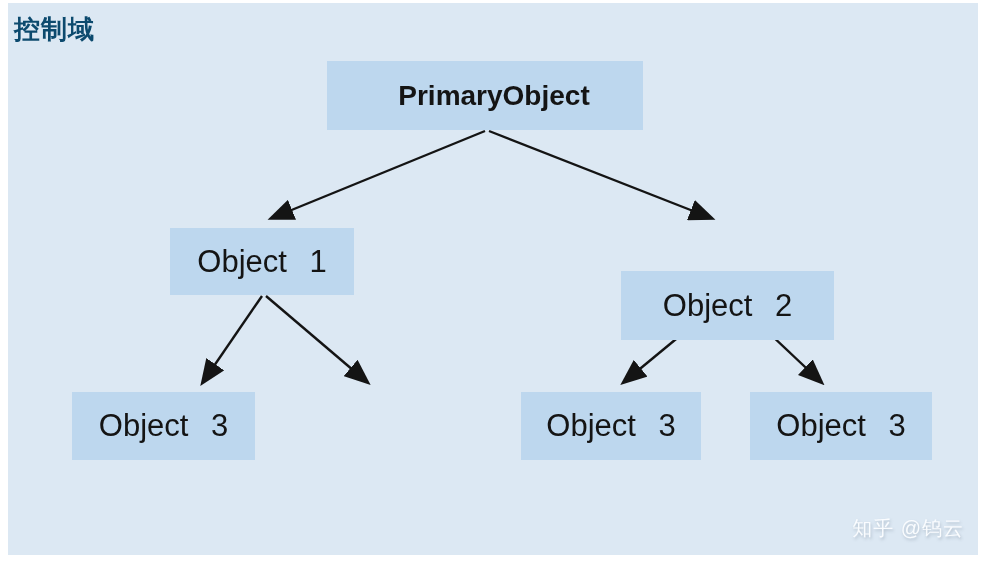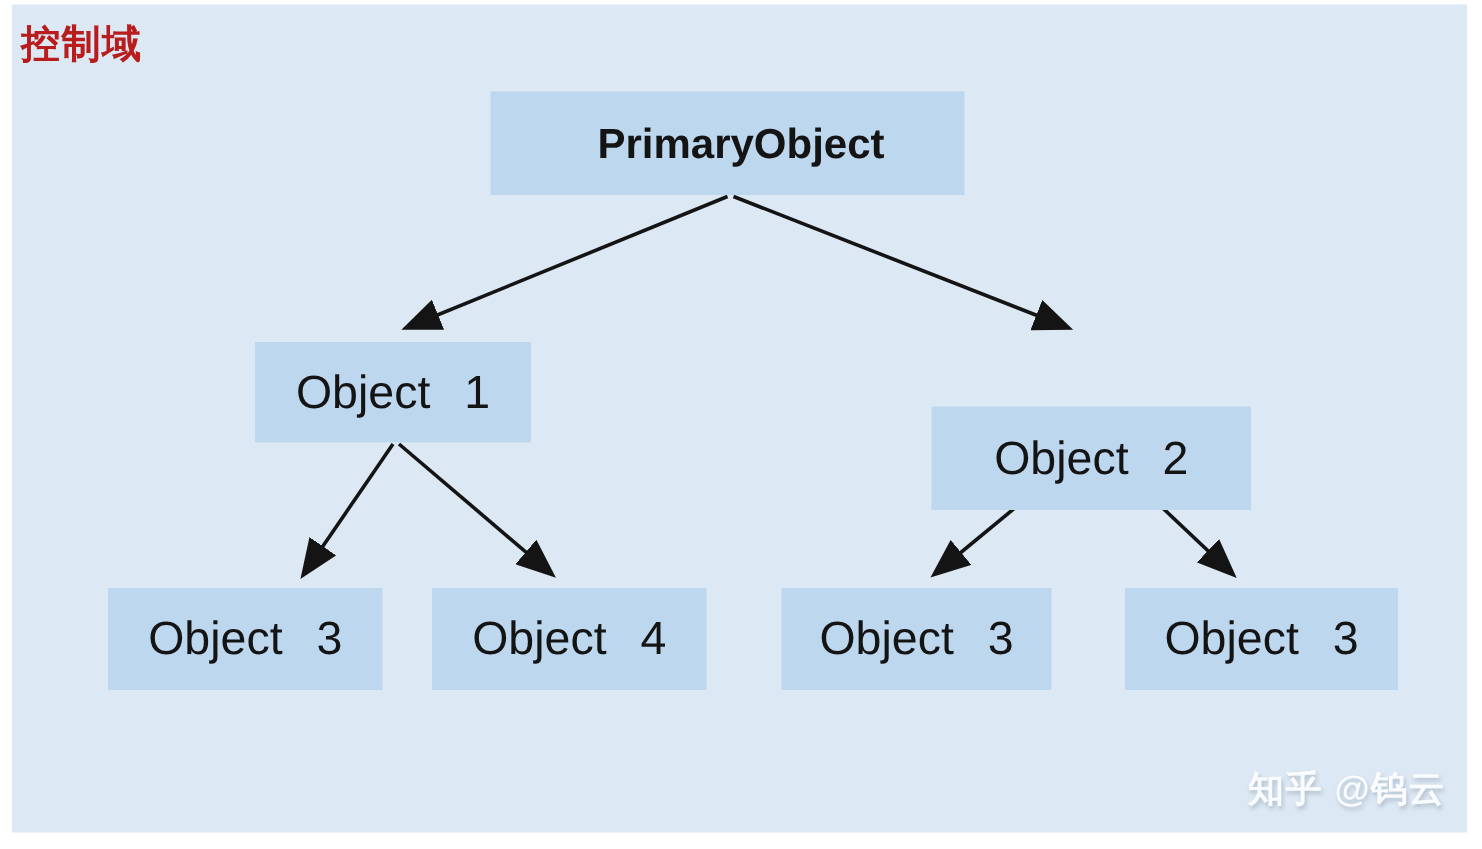--- a/index.html
+++ b/index.html
@@ -22,21 +22,21 @@
     width: 970px;
     height: 552px;
     background: #dce8f3;
   }
   .domain-title {
     position: absolute;
     left: 14px;
     top: 12px;
     font-size: 26px;
     font-weight: 700;
-    color: #b91c1c;
+    color: #0c4a6e;
     letter-spacing: 1px;
   }
   .node {
     position: absolute;
     background: #bdd7ee;
     display: flex;
     align-items: center;
     justify-content: center;
     color: #141414;
     font-size: 31px;
@@ -64,25 +64,24 @@
     pointer-events: none;
   }
   .edges-svg line {
     stroke: #141414;
     stroke-width: 2.4;
   }
   .watermark {
     position: absolute;
     right: 24px;
     bottom: 24px;
-    font-size: 24px;
+    font-size: 20px;
     color: rgba(251, 253, 255, 0.96);
     text-shadow: 1px 2px 3px rgba(125, 140, 158, 0.45);
     letter-spacing: 1px;
-    font-weight: bold;
   }
 </style>
 </head>
 <body>
 
 <div class="canvas">
   <div class="panel"></div>
 
   <div class="domain-title">控制域</div>
 
@@ -101,20 +100,19 @@
   </svg>
 
   <div class="node primary n-primary">PrimaryObject</div>
 
   <div class="node n-object1">Object 1</div>
 
   <div class="node n-object2">Object 2</div>
 
   <div class="node n-object3a">Object 3</div>
 
-  <div class="node n-object4">Object 4</div>
 
   <div class="node n-object3b">Object 3</div>
 
   <div class="node n-object3c">Object 3</div>
 
   <div class="watermark">知乎 @钨云</div>
 </div>
 
 </body></html>

